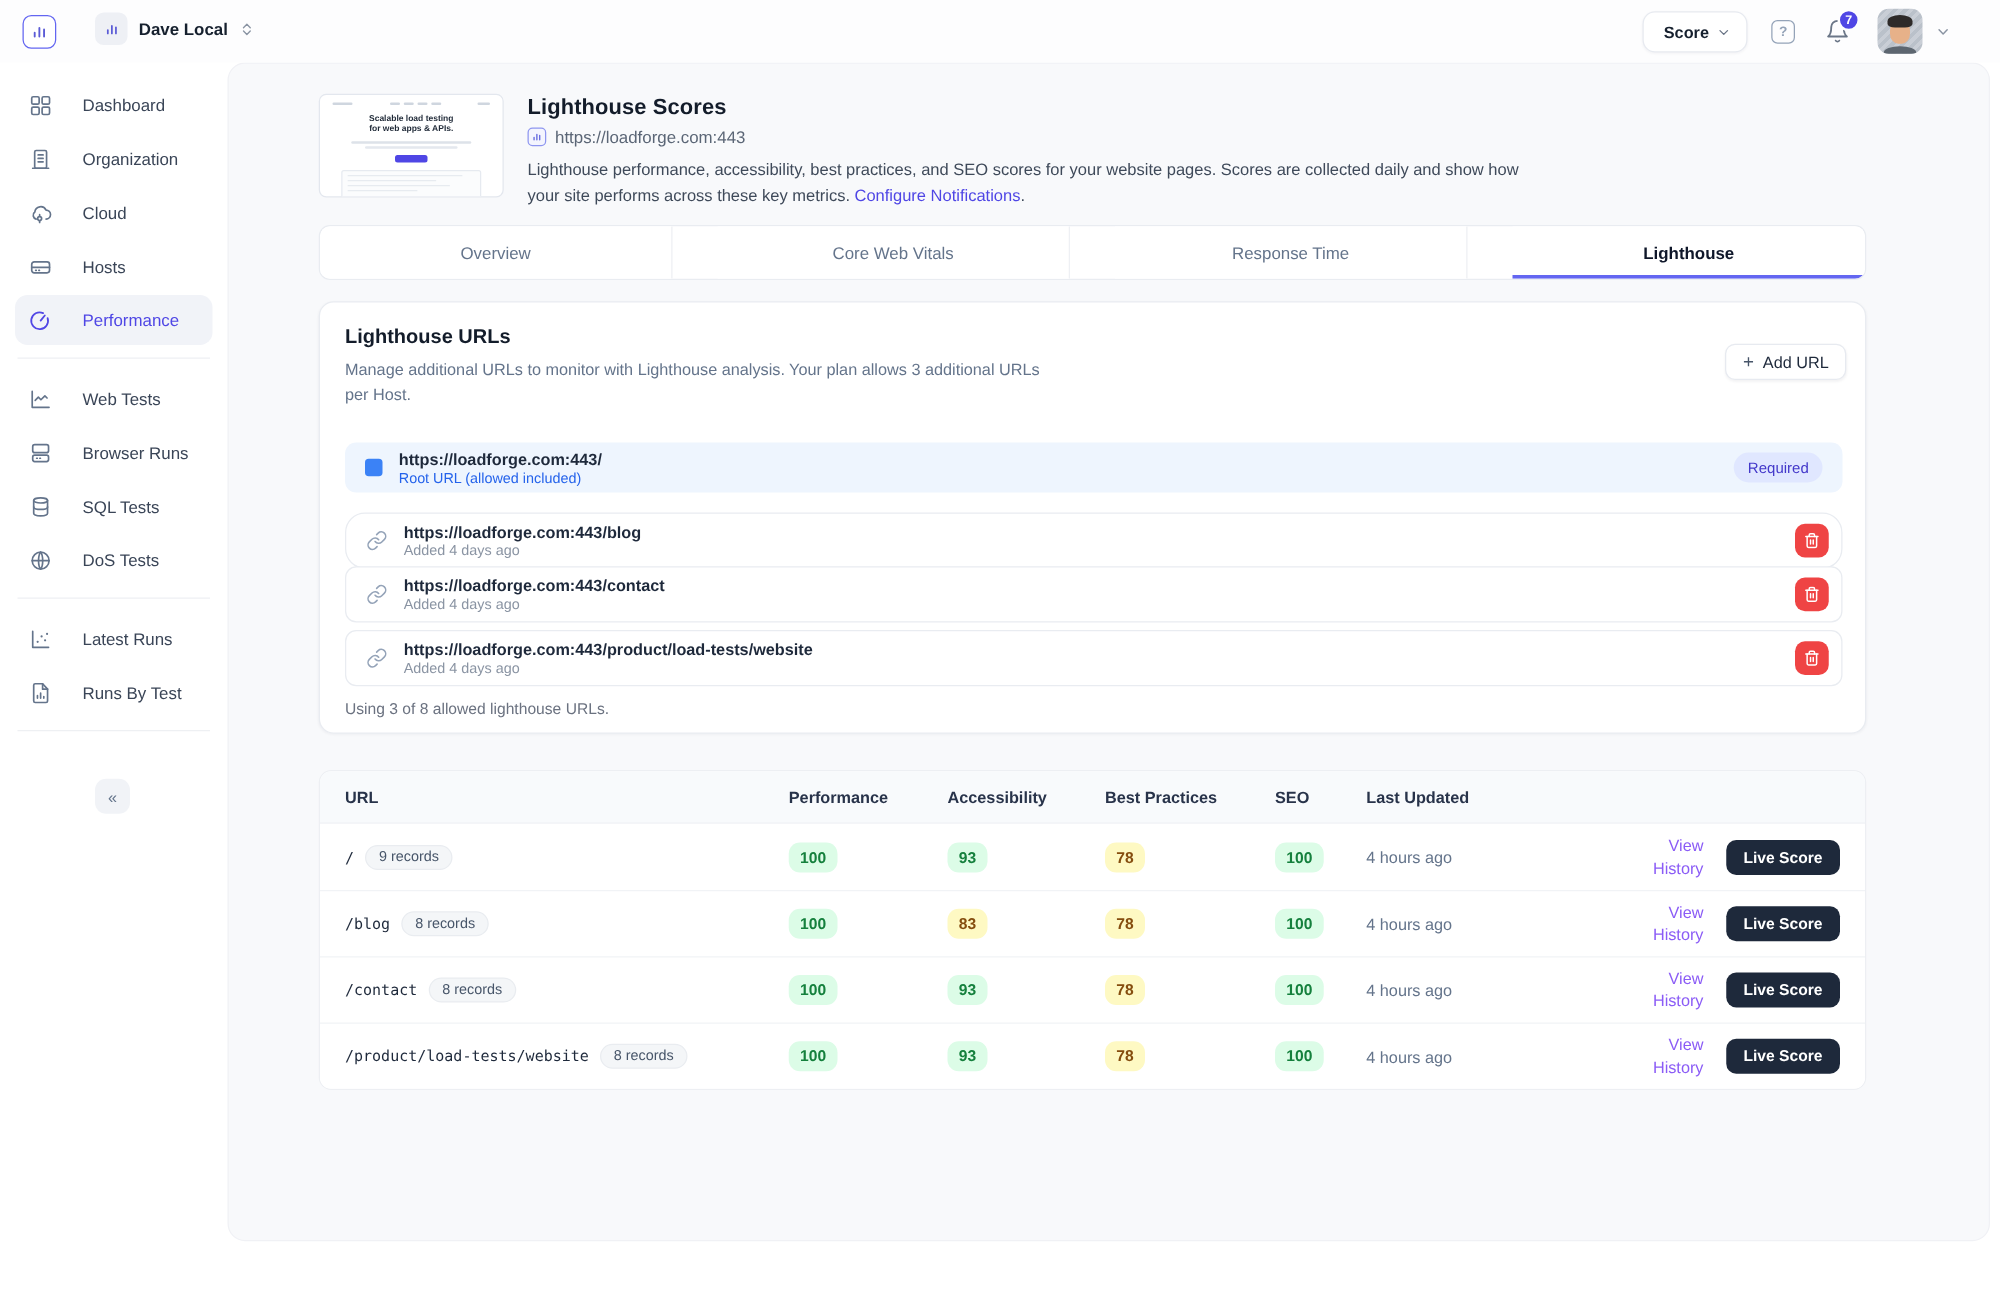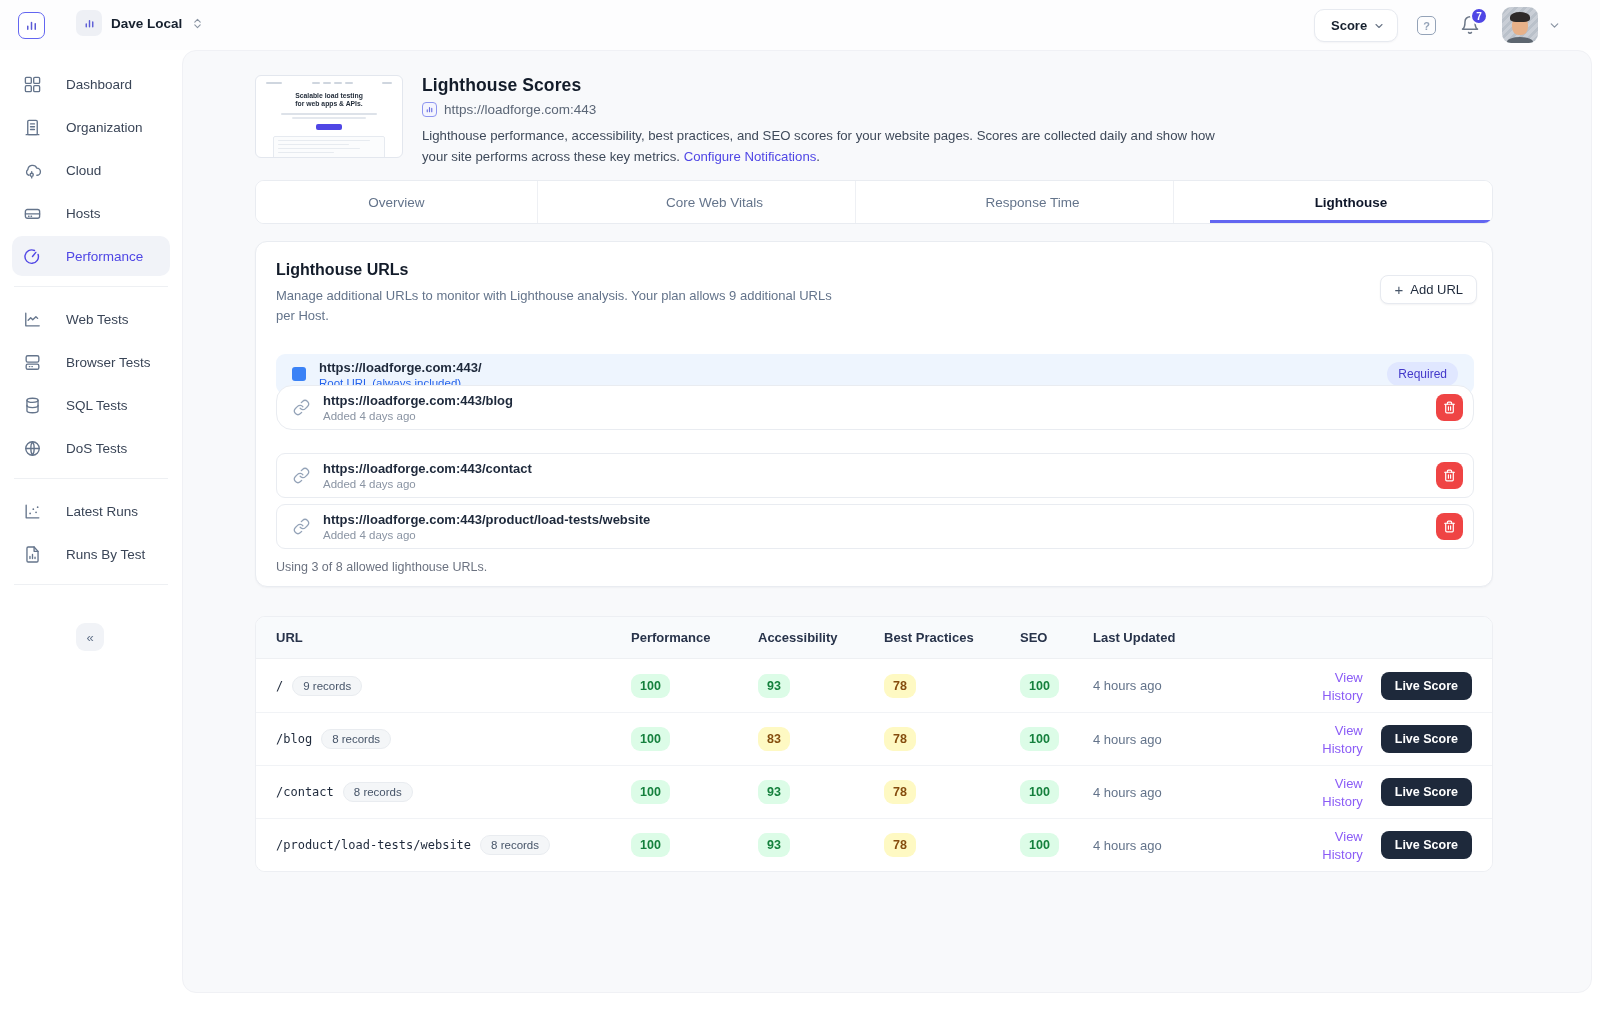--- a/index.html
+++ b/index.html
@@ -83,21 +83,21 @@
   .urls-card { position:absolute; left:72px; top:190px; width:1238px; height:346px; background:#fff;
     border:1px solid #e9ecf1; border-radius:12px; box-shadow:0 1px 2px rgba(16,24,40,.04); }
   .uc-title { position:absolute; left:20px; top:19px; font-size:16px; font-weight:700; color:#131c2a; }
   .uc-sub { position:absolute; left:20px; top:44px; font-size:13px; color:#64748b; line-height:1.55; max-width:575px; }
   .add-btn { position:absolute; right:15px; top:33px; height:29px; padding:0 13px; background:#fff; border:1px solid #e7eaf0;
     border-radius:8px; display:flex; align-items:center; gap:7px; font-size:13px; font-weight:500; color:#1e293b;
     cursor:pointer; box-shadow:0 1px 2px rgba(16,24,40,.05); }
   .url-row { position:absolute; left:20px; width:1198px; border-radius:9px; display:flex; align-items:center; padding:0 16px; gap:13px; }
   .url-row.root { top:112px; height:40px; background:#eef5fe; }
   .url-row.plain { height:45px; background:#fff; border:1px solid #e9ecf1; }
-  .row-blog { top:143px;border-radius:16px; } .row-contact { top:211px; } .row-product { top:262px; }
+  .row-blog { top:168px;border-radius:16px; } .row-contact { top:211px; } .row-product { top:262px; }
   .sq-icon { width:14px; height:14px; background:#3b82f6; border-radius:3px; flex:none; }
   .link-ic { color:#94a3b8; flex:none; }
   .url-main { font-size:13px; font-weight:700; color:#1e293b; }
   .url-note { font-size:11.5px; color:#2563eb; margin-top:2px; }
   .url-added { font-size:11.5px; color:#8a94a3; margin-top:2px; }
   .req-badge { position:absolute; right:16px; background:#e0e7ff; color:#4338ca; font-size:12px; font-weight:500;
     padding:5px 11px; border-radius:999px; }
   .del-btn { position:absolute; right:10px; width:27px; height:27px; background:#ef4444; border:none; border-radius:8px;
     display:flex; align-items:center; justify-content:center; color:#fff; cursor:pointer; }
   .uc-footer { position:absolute; left:20px; top:318px; font-size:12.5px; color:#6b7280; }
@@ -248,21 +248,21 @@
     <span>Web Tests</span>
   </div>
   <div class="nav-item">
     <span class="nav-icon">
         <svg width="19" height="19" viewBox="0 0 24 24" fill="none" stroke="currentColor" stroke-width="1.7" stroke-linecap="round" stroke-linejoin="round">
           <rect x="4" y="3.5" width="16" height="8" rx="2"></rect>
           <rect x="4" y="14" width="16" height="6.5" rx="2"></rect>
           <path d="M8 17.2h.6M11.2 17.2h.6"></path>
         </svg>
       </span>
-    <span>Browser Tests</span>
+    <span>Browser Runs</span>
   </div>
   <div class="nav-item">
     <span class="nav-icon">
         <svg width="19" height="19" viewBox="0 0 24 24" fill="none" stroke="currentColor" stroke-width="1.7" stroke-linecap="round" stroke-linejoin="round">
           <ellipse cx="12" cy="5.5" rx="7" ry="2.6"></ellipse>
           <path d="M5 5.5v13c0 1.45 3.1 2.6 7 2.6s7-1.15 7-2.6v-13"></path>
           <path d="M5 12c0 1.45 3.1 2.6 7 2.6s7-1.15 7-2.6"></path>
         </svg>
       </span>
     <span>SQL Tests</span>
@@ -350,31 +350,31 @@
 
   <div class="tabs">
     <div class="tab">Overview</div>
     <div class="tab">Core Web Vitals</div>
     <div class="tab">Response Time</div>
     <div class="tab active">Lighthouse</div>
   </div>
 
   <section class="urls-card">
     <h2 class="uc-title">Lighthouse URLs</h2>
-    <p class="uc-sub">Manage additional URLs to monitor with Lighthouse analysis. Your plan allows 9 additional URLs per Host.</p>
+    <p class="uc-sub">Manage additional URLs to monitor with Lighthouse analysis. Your plan allows 3 additional URLs per Host.</p>
     <button class="add-btn">
       <span style="font-size:15px;color:#475569">+</span>
       <span>Add URL</span>
     </button>
 
     <div class="url-row root">
       <span class="sq-icon"></span>
       <div>
         <div class="url-main">https://loadforge.com:443/</div>
-        <div class="url-note">Root URL (always included)</div>
+        <div class="url-note">Root URL (allowed included)</div>
       </div>
       <span class="req-badge">Required</span>
     </div>
 
     <div class="url-row plain row-blog">
       <span class="link-ic">
           <svg width="17" height="17" viewBox="0 0 24 24" fill="none" stroke="currentColor" stroke-width="1.8" stroke-linecap="round" stroke-linejoin="round">
             <path d="M10 13a5 5 0 0 0 7.54.54l3-3a5 5 0 0 0-7.07-7.07l-1.72 1.71"></path>
             <path d="M14 11a5 5 0 0 0-7.54-.54l-3 3a5 5 0 0 0 7.07 7.07l1.71-1.71"></path>
           </svg>

